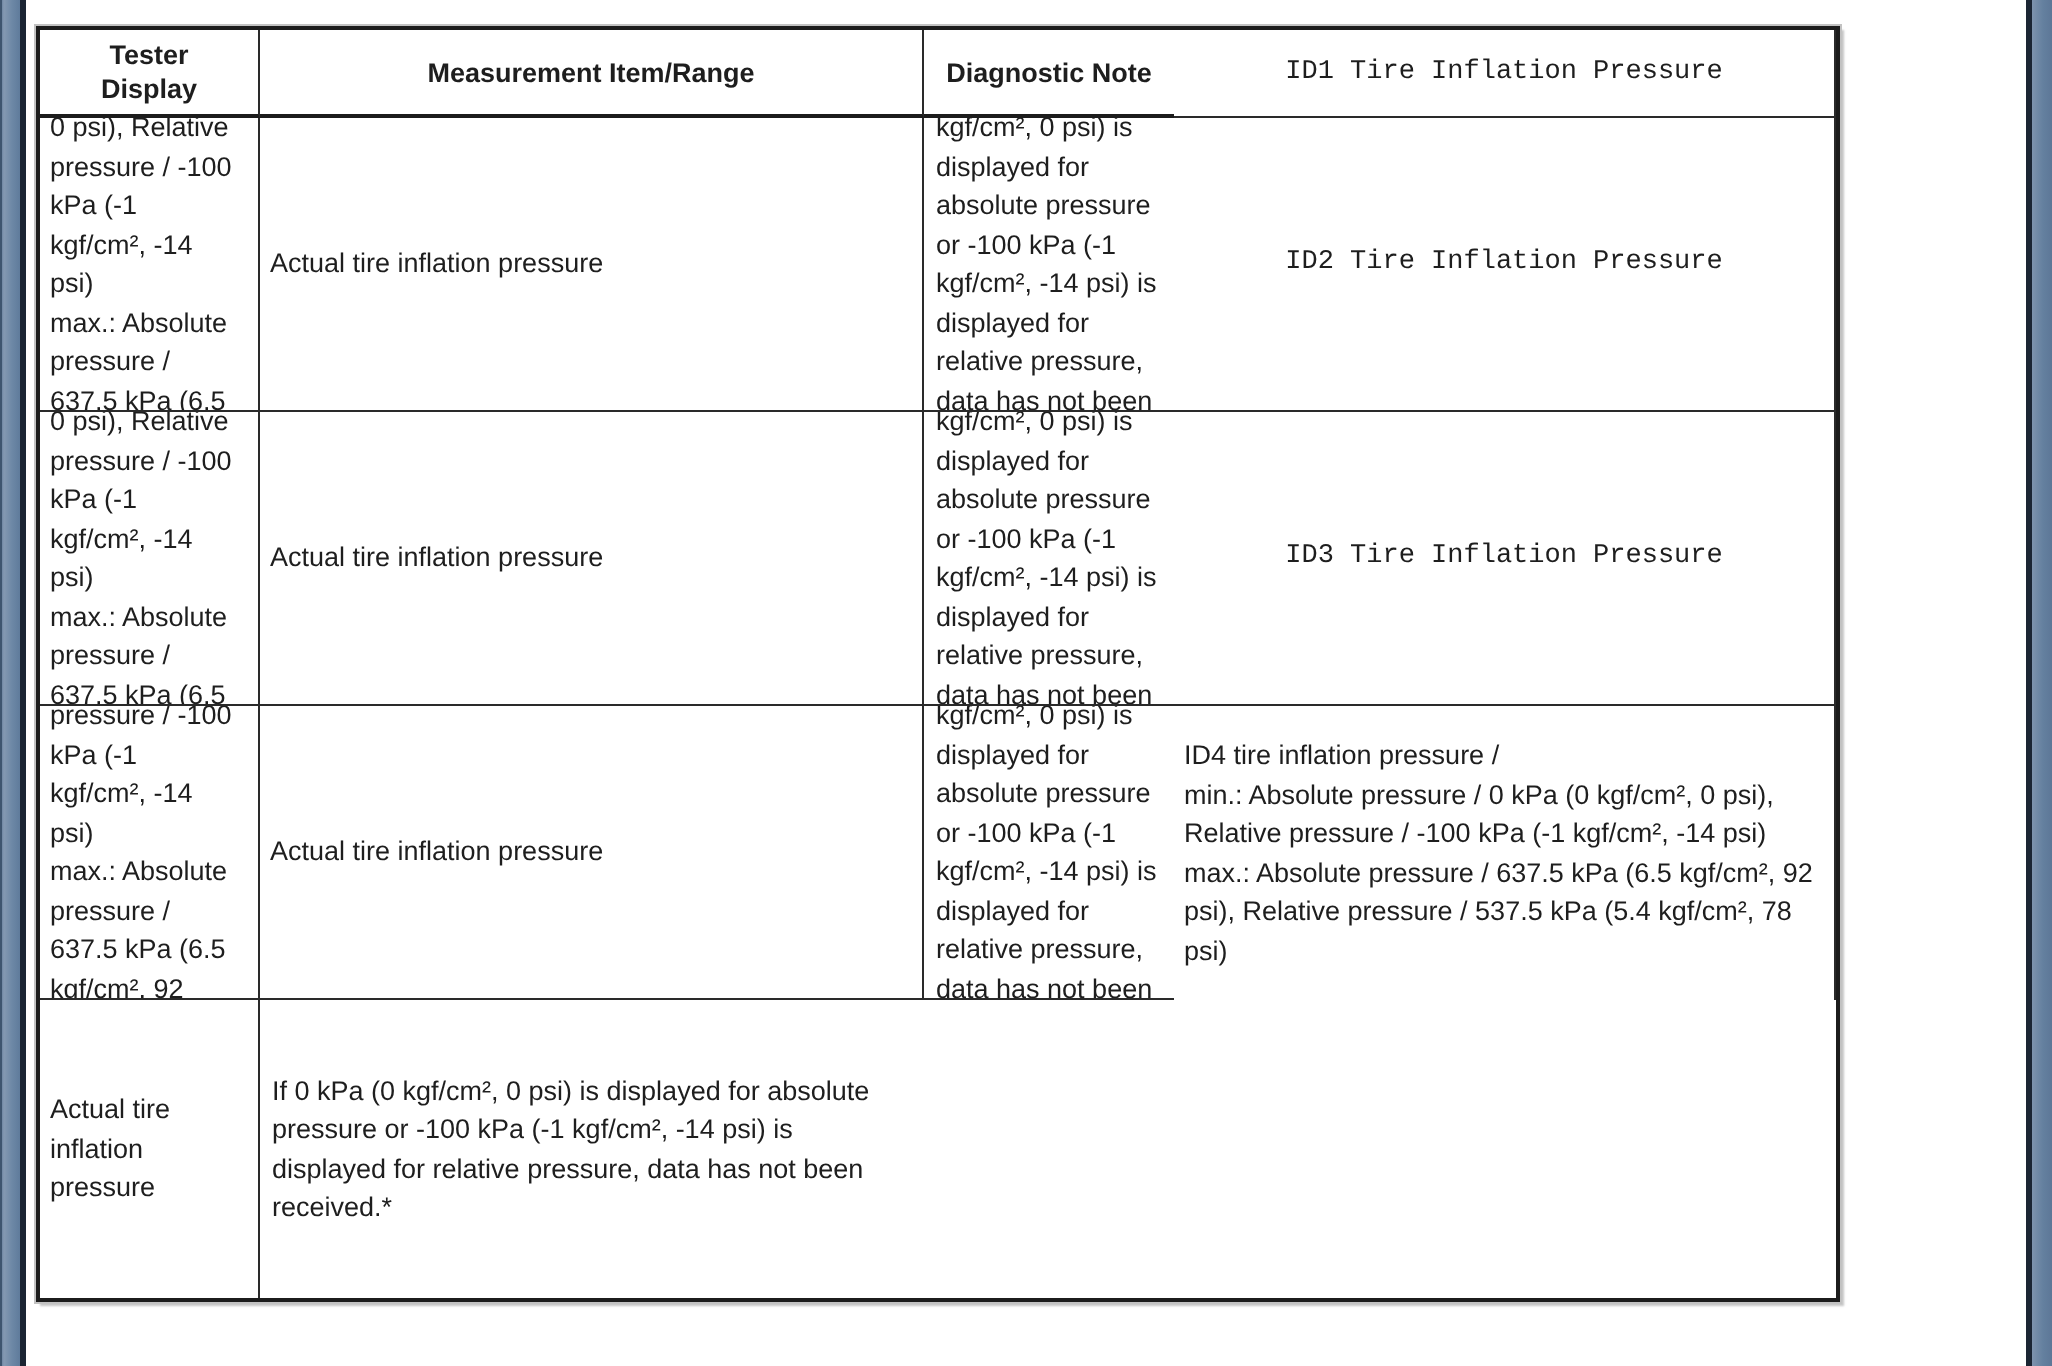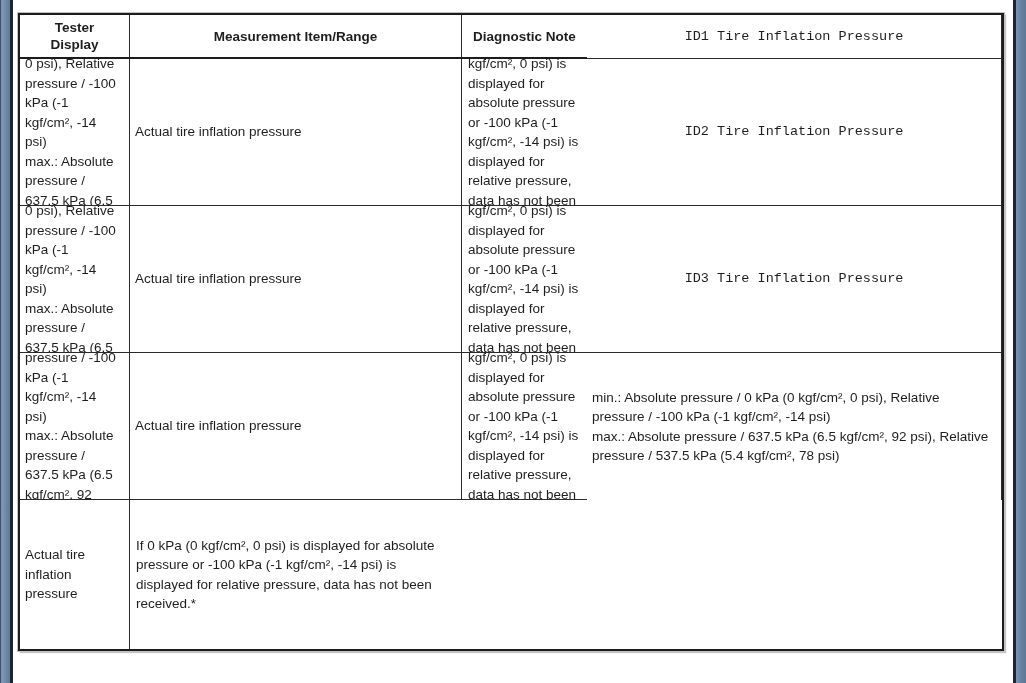--- a/index.html
+++ b/index.html
@@ -22,21 +22,21 @@
   }
   .edge-right {
     right: 0;
     background: linear-gradient(90deg, #7e93ad 0%, #64809f 55%, #5d7797 100%);
     border-left: 3px solid #1b2533;
   }
   .tbl {
     position: absolute;
     left: 18px;
     top: 13px;
-    width: 986px;
+    width: 902px;
     height: 638px;
     border: 2px solid #1c1c1c;
     background: #ffffff;
     box-shadow: 0 0 0 1px #c2c2c2, 2px 2px 1px rgba(150,150,150,0.55);
     display: grid;
     grid-template-columns: 110px 332px 125px 1fr;
     grid-template-rows: 44px 147px 147px 147px 1fr;
     font-size: 13.5px;
     line-height: 19.5px;
   }
@@ -142,20 +142,21 @@
     <div>max.: Absolute pressure / 637.5 kPa (6.5 kgf/cm², 92 psi), Relative pressure / 537.5 kPa (5.4 kgf/cm², 78 psi)</div>
   </div>
   <div class="cell c-normal">
     <div>Actual tire inflation pressure</div>
   </div>
   <div class="cell c-diag last-col">
     <div class="note">If 0 kPa (0 kgf/cm², 0 psi) is displayed for absolute pressure or -100 kPa (-1 kgf/cm², -14 psi) is displayed for relative pressure, data has not been received.*</div>
   </div>
 
   <div class="cell c-measure last-row">
+    <div>ID4 tire inflation pressure /</div>
     <div>min.: Absolute pressure / 0 kPa (0 kgf/cm², 0 psi), Relative pressure / -100 kPa (-1 kgf/cm², -14 psi)</div>
     <div>max.: Absolute pressure / 637.5 kPa (6.5 kgf/cm², 92 psi), Relative pressure / 537.5 kPa (5.4 kgf/cm², 78 psi)</div>
   </div>
   <div class="cell c-normal last-row">
     <div>Actual tire inflation pressure</div>
   </div>
   <div class="cell c-diag last-col last-row">
     <div class="note">If 0 kPa (0 kgf/cm², 0 psi) is displayed for absolute pressure or -100 kPa (-1 kgf/cm², -14 psi) is displayed for relative pressure, data has not been received.*</div>
   </div>
 

